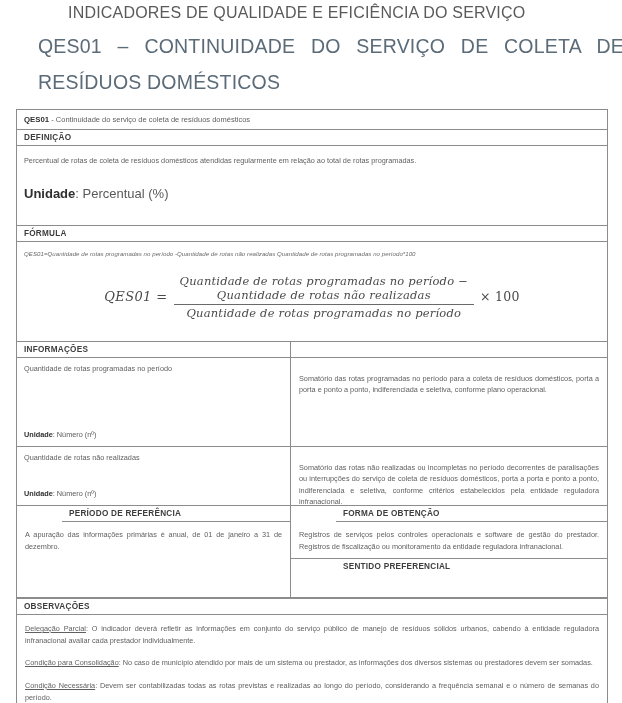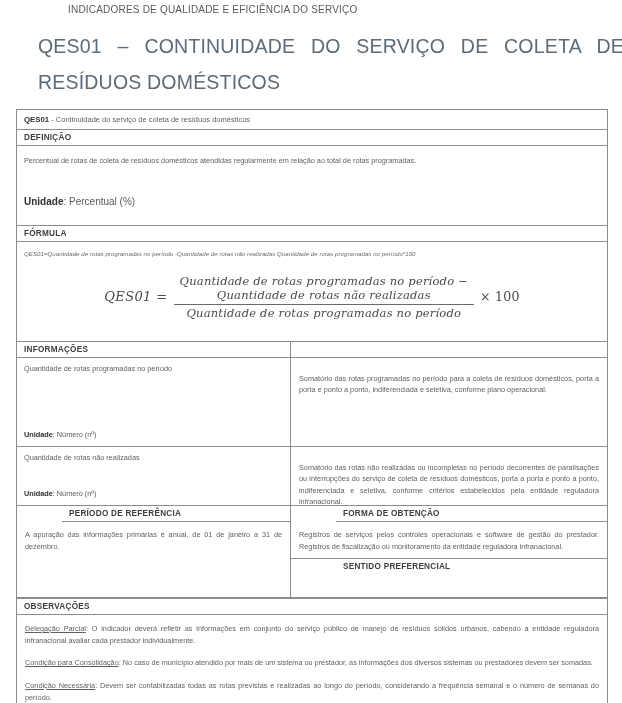--- a/index.html
+++ b/index.html
@@ -20,21 +20,21 @@
     width: 622px;
     height: 703px;
     box-sizing: border-box;
   }
 
   
   .header-line {
     position: absolute;
     left: 68px;
     top: 4px;
-    font-size: 10px;
+    font-size: 16px;
     letter-spacing: 0.2px;
     color: #5a5a5a;
     white-space: nowrap;
   }
 
   .doc-title {
     position: absolute;
     left: 18px;
     top: 28px;
     width: 586px;
@@ -101,22 +101,22 @@
 
   
   .def-body {
     height: 79px;
     position: relative;
     padding: 9px 7px 4px 7px;
   }
   .unidade-line {
     position: absolute;
     left: 7px;
-    bottom: 18px;
-    font-size: 10px;
+    bottom: 24px;
+    font-size: 13px;
   }
   .unidade-line b { color: #2f2f2f; font-weight: bold; }
 
   
   .formula-body {
     height: 99px;
     position: relative;
     padding: 8px 7px 0 7px;
   }
   .formula-inline {

